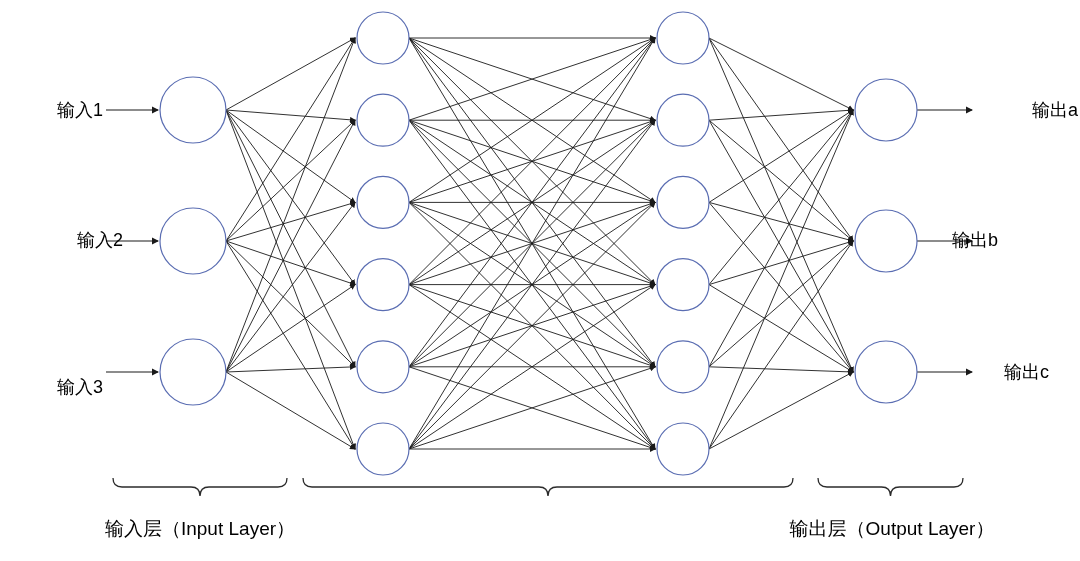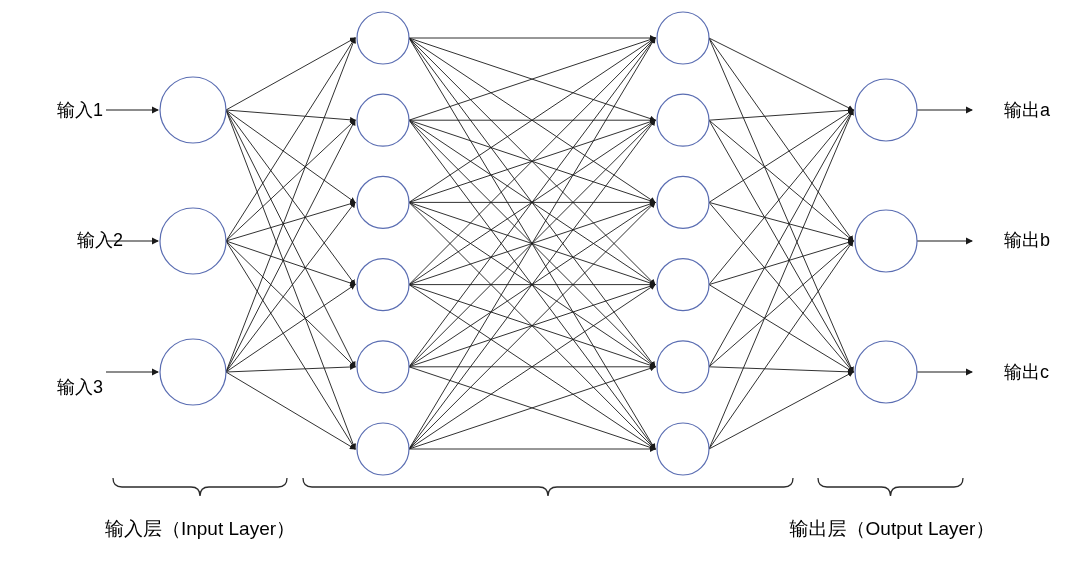--- a/index.html
+++ b/index.html
@@ -149,20 +149,20 @@
       <circle cx="886" cy="372" r="31" fill="#ffffff" stroke="#5a6db2" stroke-width="1.2"></circle>
       <path d="M 113 478 Q 113 487 122 487 H 191 Q 200 487 200 496 Q 200 487 209 487 H 278 Q 287 487 287 478" fill="none" stroke="#2b2b2b" stroke-width="1.3"></path>
       <path d="M 303 478 Q 303 487 312 487 H 539 Q 548 487 548 496 Q 548 487 557 487 H 784 Q 793 487 793 478" fill="none" stroke="#2b2b2b" stroke-width="1.3"></path>
       <path d="M 818 478 Q 818 487 827 487 H 881.5 Q 890.5 487 890.5 496 Q 890.5 487 899.5 487 H 954 Q 963 487 963 478" fill="none" stroke="#2b2b2b" stroke-width="1.3"></path>
     </svg>
 
   <div class="io-label" style="left:57px; top:110px;">输入1</div>
   <div class="io-label" style="left:57px; top:240px;margin-left:20px;">输入2</div>
   <div class="io-label" style="left:57px; top:356px;margin-top:31px;">输入3</div>
 
-  <div class="io-label" style="left:1004px; top:110px;">输出a</div>
-  <div class="io-label" style="left:1004px; top:240px;">输出b</div>
+  <div class="io-label" style="left:1032px; top:110px;">输出a</div>
+  <div class="io-label" style="left:952px; top:240px;">输出b</div>
   <div class="io-label" style="left:1004px; top:372px;">输出c</div>
 
   <div class="caption" style="left:200px; top:528px;text-align:right;">输入层（Input Layer）</div>
   <div class="caption" style="left:892px; top:528px;text-align:center;">输出层（Output Layer）</div>
 
 </div>
 
 </body></html>

